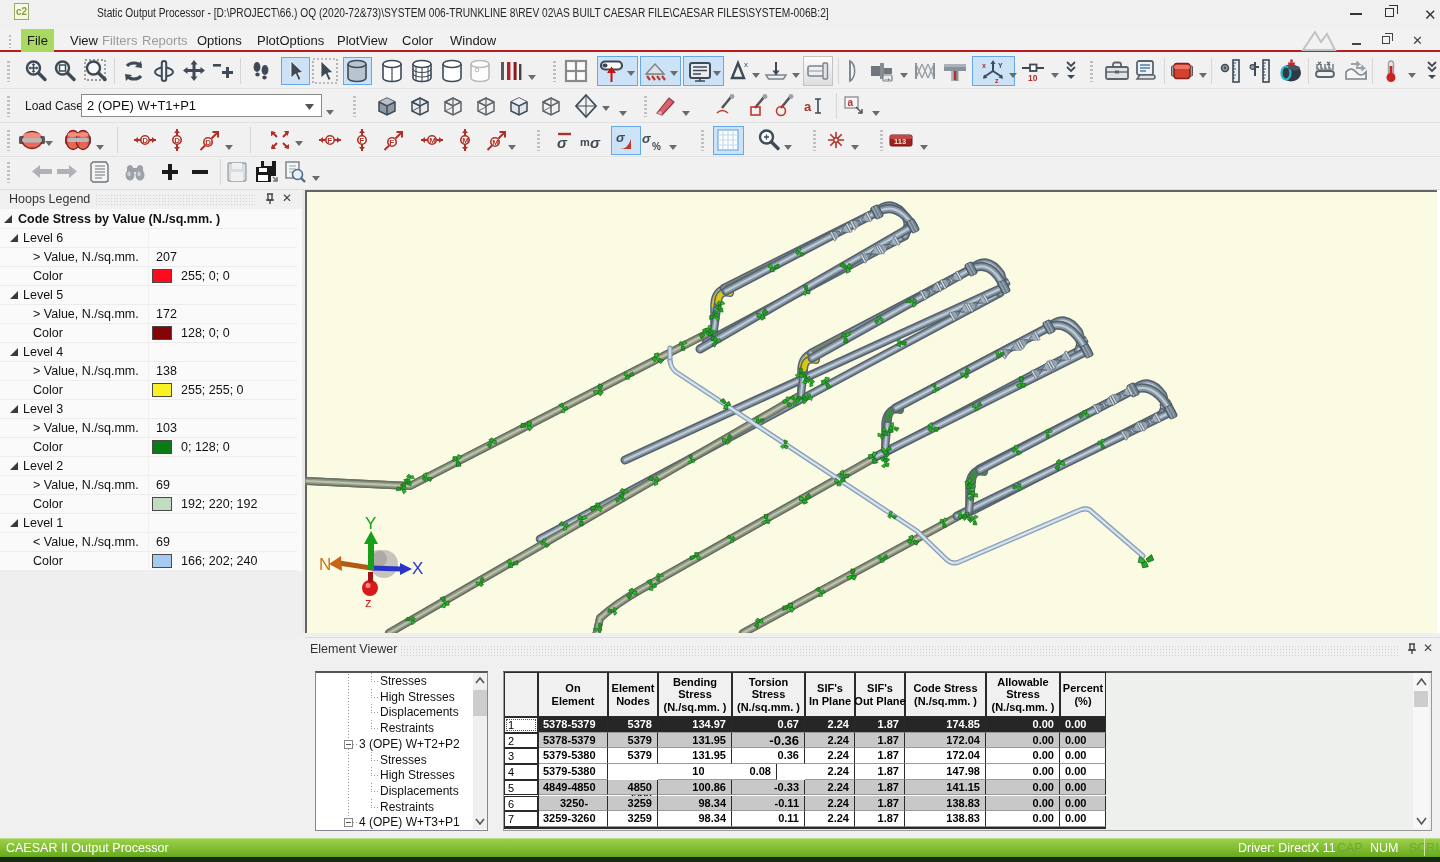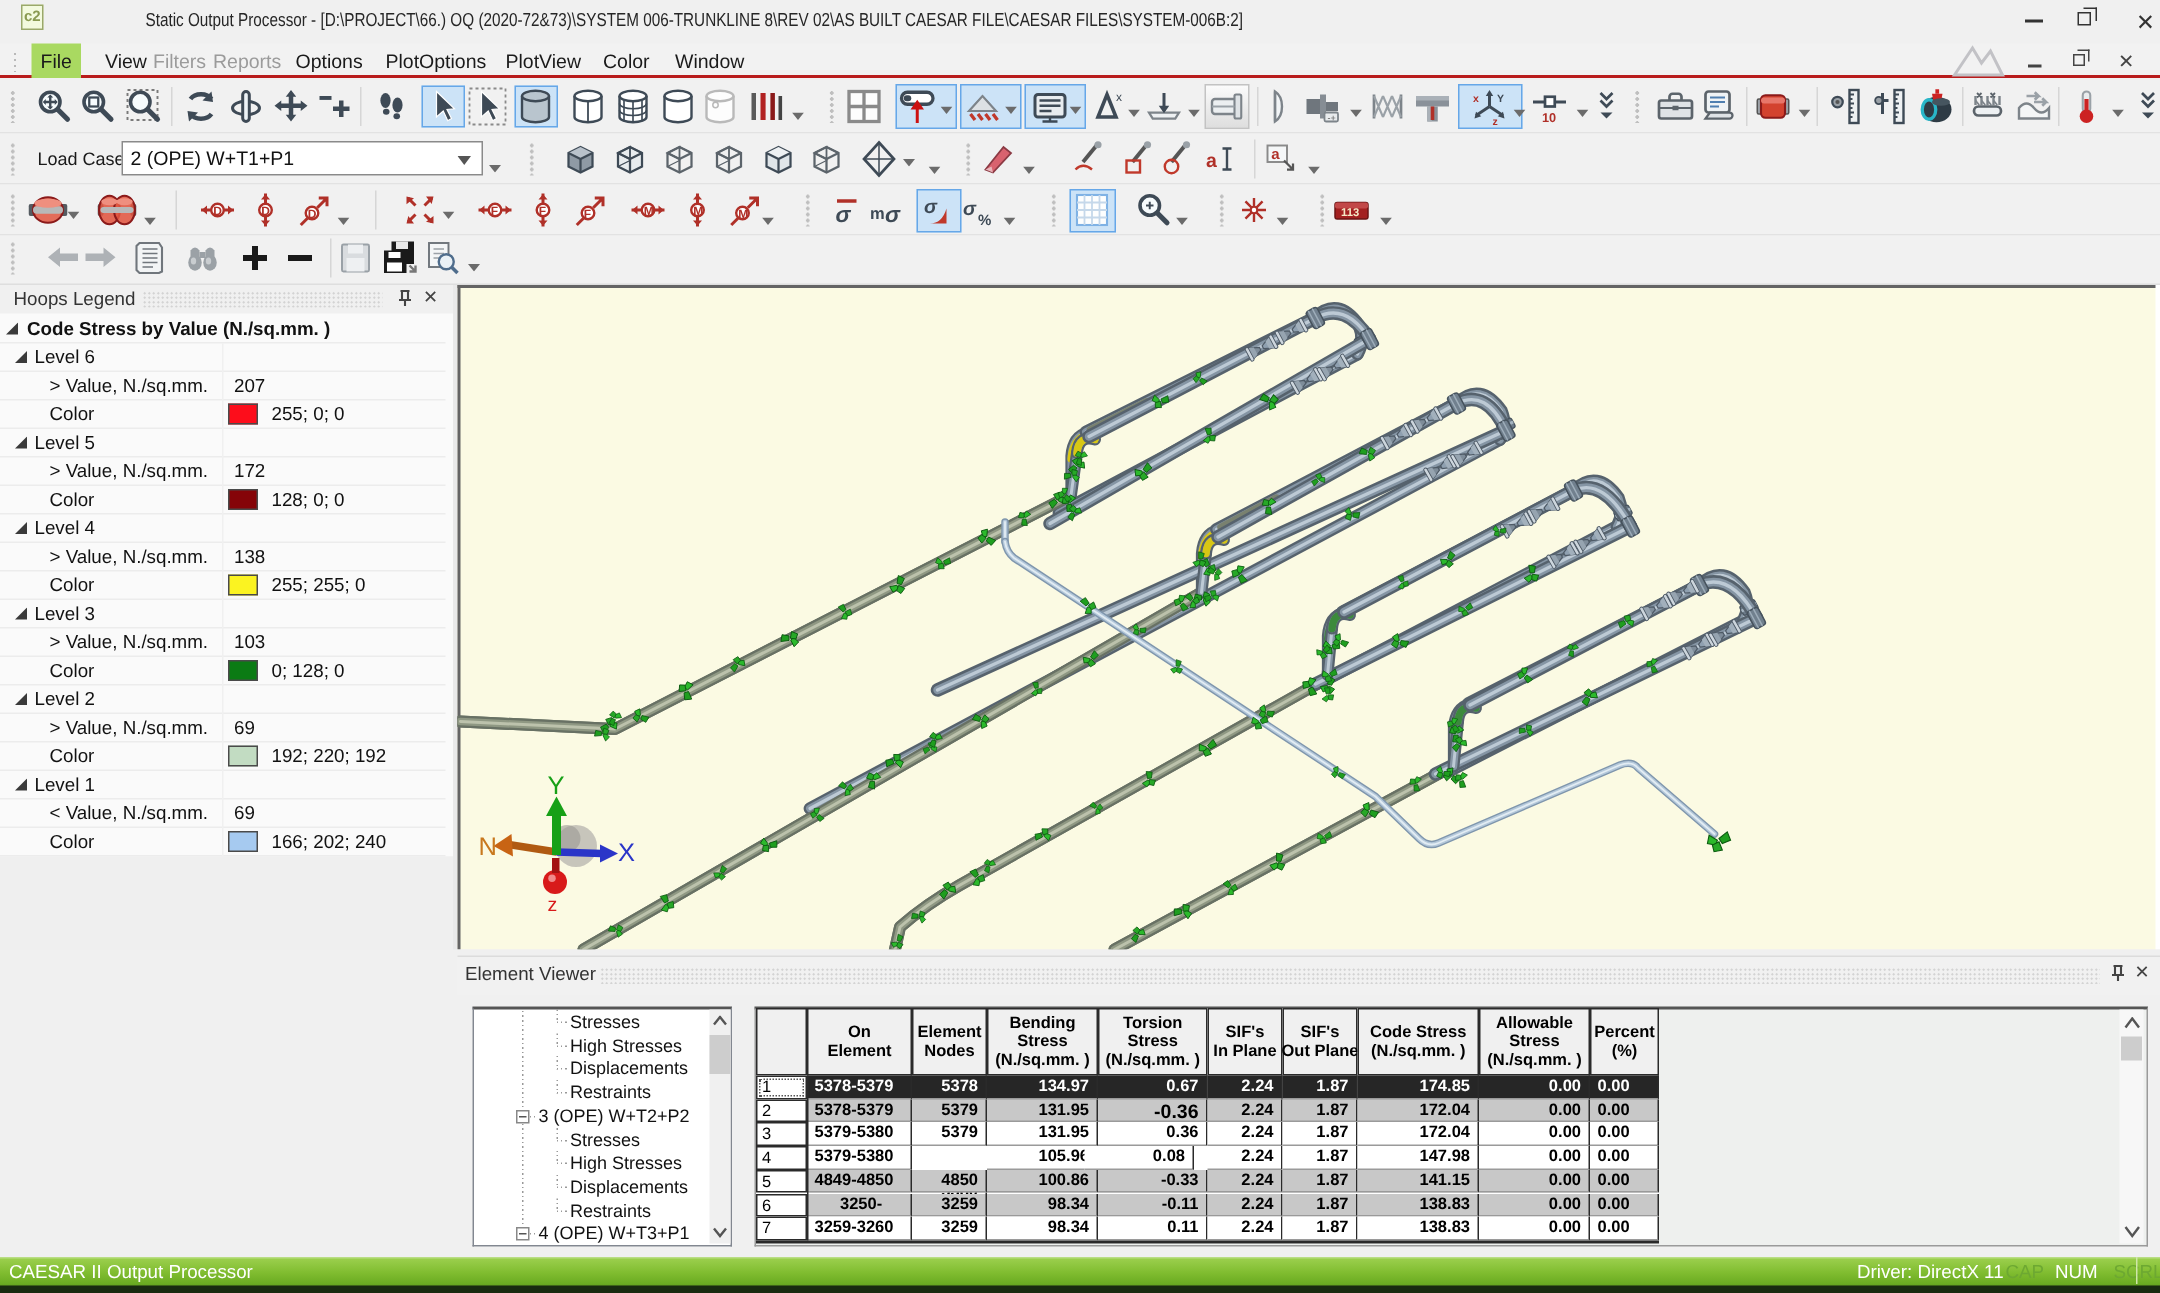--- a/index.html
+++ b/index.html
@@ -1119,21 +1119,21 @@
 <div class="abs" style="left:732px;top:748.4000000000001px;width:73px;height:15.7px;background:#ffffff;border-right:1px solid #2a2a2a;border-bottom:1px solid #9a9a9a;font-size:11px;font-weight:bold;color:#000000;text-align:right;padding-right:5px;line-height:15.7px;">0.36</div>
 <div class="abs" style="left:805px;top:748.4000000000001px;width:50px;height:15.7px;background:#ffffff;border-right:1px solid #2a2a2a;border-bottom:1px solid #9a9a9a;font-size:11px;font-weight:bold;color:#000000;text-align:right;padding-right:5px;line-height:15.7px;">2.24</div>
 <div class="abs" style="left:855px;top:748.4000000000001px;width:50px;height:15.7px;background:#ffffff;border-right:1px solid #2a2a2a;border-bottom:1px solid #9a9a9a;font-size:11px;font-weight:bold;color:#000000;text-align:right;padding-right:5px;line-height:15.7px;">1.87</div>
 <div class="abs" style="left:905px;top:748.4000000000001px;width:81px;height:15.7px;background:#ffffff;border-right:1px solid #2a2a2a;border-bottom:1px solid #9a9a9a;font-size:11px;font-weight:bold;color:#000000;text-align:right;padding-right:5px;line-height:15.7px;">172.04</div>
 <div class="abs" style="left:986px;top:748.4000000000001px;width:74px;height:15.7px;background:#ffffff;border-right:1px solid #2a2a2a;border-bottom:1px solid #9a9a9a;font-size:11px;font-weight:bold;color:#000000;text-align:right;padding-right:5px;line-height:15.7px;">0.00</div>
 <div class="abs" style="left:1060px;top:748.4000000000001px;width:46px;height:15.7px;background:#ffffff;border-right:1px solid #2a2a2a;border-bottom:1px solid #9a9a9a;font-size:11px;font-weight:bold;color:#000000;text-align:left;padding-left:5px;line-height:15.7px;">0.00</div>
 <div class="abs" style="left:504px;top:764.1000000000001px;width:34px;height:15.7px;background:#fff;border:1px solid #2a2a2a;font-size:11px;color:#000;padding-left:3px;line-height:15.7px;">4</div>
 <div class="abs" style="left:538px;top:764.1000000000001px;width:70px;height:15.7px;background:#ffffff;border-right:1px solid #2a2a2a;border-bottom:1px solid #9a9a9a;font-size:11px;font-weight:bold;color:#000000;text-align:left;padding-left:5px;line-height:15.7px;">5379-5380</div>
 <div class="abs" style="left:608px;top:764.1000000000001px;width:50px;height:15.7px;background:#ffffff;border-right:1px solid #2a2a2a;border-bottom:1px solid #9a9a9a;font-size:11px;font-weight:bold;color:#000000;text-align:right;padding-right:5px;line-height:15.7px;margin-top:23px;">5380</div>
 <div class="abs" style="left:658px;top:764.1000000000001px;width:74px;height:15.7px;background:#ffffff;border-right:1px solid #2a2a2a;border-bottom:1px solid #9a9a9a;font-size:11px;font-weight:bold;color:#000000;text-align:right;padding-right:5px;line-height:15.7px;">105.96</div>
-<div class="abs" style="left:723px;top:764.1000000000001px;width:73px;height:15.7px;background:#ffffff;border-right:1px solid #2a2a2a;border-bottom:1px solid #9a9a9a;font-size:11px;font-weight:bold;color:#000000;text-align:right;padding-right:5px;line-height:15.7px;">0.08</div>
+<div class="abs" style="left:704px;top:764.1000000000001px;width:73px;height:15.7px;background:#ffffff;border-right:1px solid #2a2a2a;border-bottom:1px solid #9a9a9a;font-size:11px;font-weight:bold;color:#000000;text-align:right;padding-right:5px;line-height:15.7px;">0.08</div>
 <div class="abs" style="left:805px;top:764.1000000000001px;width:50px;height:15.7px;background:#ffffff;border-right:1px solid #2a2a2a;border-bottom:1px solid #9a9a9a;font-size:11px;font-weight:bold;color:#000000;text-align:right;padding-right:5px;line-height:15.7px;">2.24</div>
 <div class="abs" style="left:855px;top:764.1000000000001px;width:50px;height:15.7px;background:#ffffff;border-right:1px solid #2a2a2a;border-bottom:1px solid #9a9a9a;font-size:11px;font-weight:bold;color:#000000;text-align:right;padding-right:5px;line-height:15.7px;">1.87</div>
 <div class="abs" style="left:905px;top:764.1000000000001px;width:81px;height:15.7px;background:#ffffff;border-right:1px solid #2a2a2a;border-bottom:1px solid #9a9a9a;font-size:11px;font-weight:bold;color:#000000;text-align:right;padding-right:5px;line-height:15.7px;">147.98</div>
 <div class="abs" style="left:986px;top:764.1000000000001px;width:74px;height:15.7px;background:#ffffff;border-right:1px solid #2a2a2a;border-bottom:1px solid #9a9a9a;font-size:11px;font-weight:bold;color:#000000;text-align:right;padding-right:5px;line-height:15.7px;">0.00</div>
 <div class="abs" style="left:1060px;top:764.1000000000001px;width:46px;height:15.7px;background:#ffffff;border-right:1px solid #2a2a2a;border-bottom:1px solid #9a9a9a;font-size:11px;font-weight:bold;color:#000000;text-align:left;padding-left:5px;line-height:15.7px;">0.00</div>
 <div class="abs" style="left:504px;top:779.8000000000002px;width:34px;height:15.7px;background:#fff;border:1px solid #2a2a2a;font-size:11px;color:#000;padding-left:3px;line-height:15.7px;">5</div>
 <div class="abs" style="left:538px;top:779.8000000000002px;width:70px;height:15.7px;background:#c8c8c8;border-right:1px solid #2a2a2a;border-bottom:1px solid #9a9a9a;font-size:11px;font-weight:bold;color:#000000;text-align:left;padding-left:5px;line-height:15.7px;">4849-4850</div>
 <div class="abs" style="left:608px;top:779.8000000000002px;width:50px;height:15.7px;background:#c8c8c8;border-right:1px solid #2a2a2a;border-bottom:1px solid #9a9a9a;font-size:11px;font-weight:bold;color:#000000;text-align:right;padding-right:5px;line-height:15.7px;">4850</div>
 <div class="abs" style="left:658px;top:779.8000000000002px;width:74px;height:15.7px;background:#c8c8c8;border-right:1px solid #2a2a2a;border-bottom:1px solid #9a9a9a;font-size:11px;font-weight:bold;color:#000000;text-align:right;padding-right:5px;line-height:15.7px;">100.86</div>
 <div class="abs" style="left:732px;top:779.8000000000002px;width:73px;height:15.7px;background:#c8c8c8;border-right:1px solid #2a2a2a;border-bottom:1px solid #9a9a9a;font-size:11px;font-weight:bold;color:#000000;text-align:right;padding-right:5px;line-height:15.7px;">-0.33</div>

